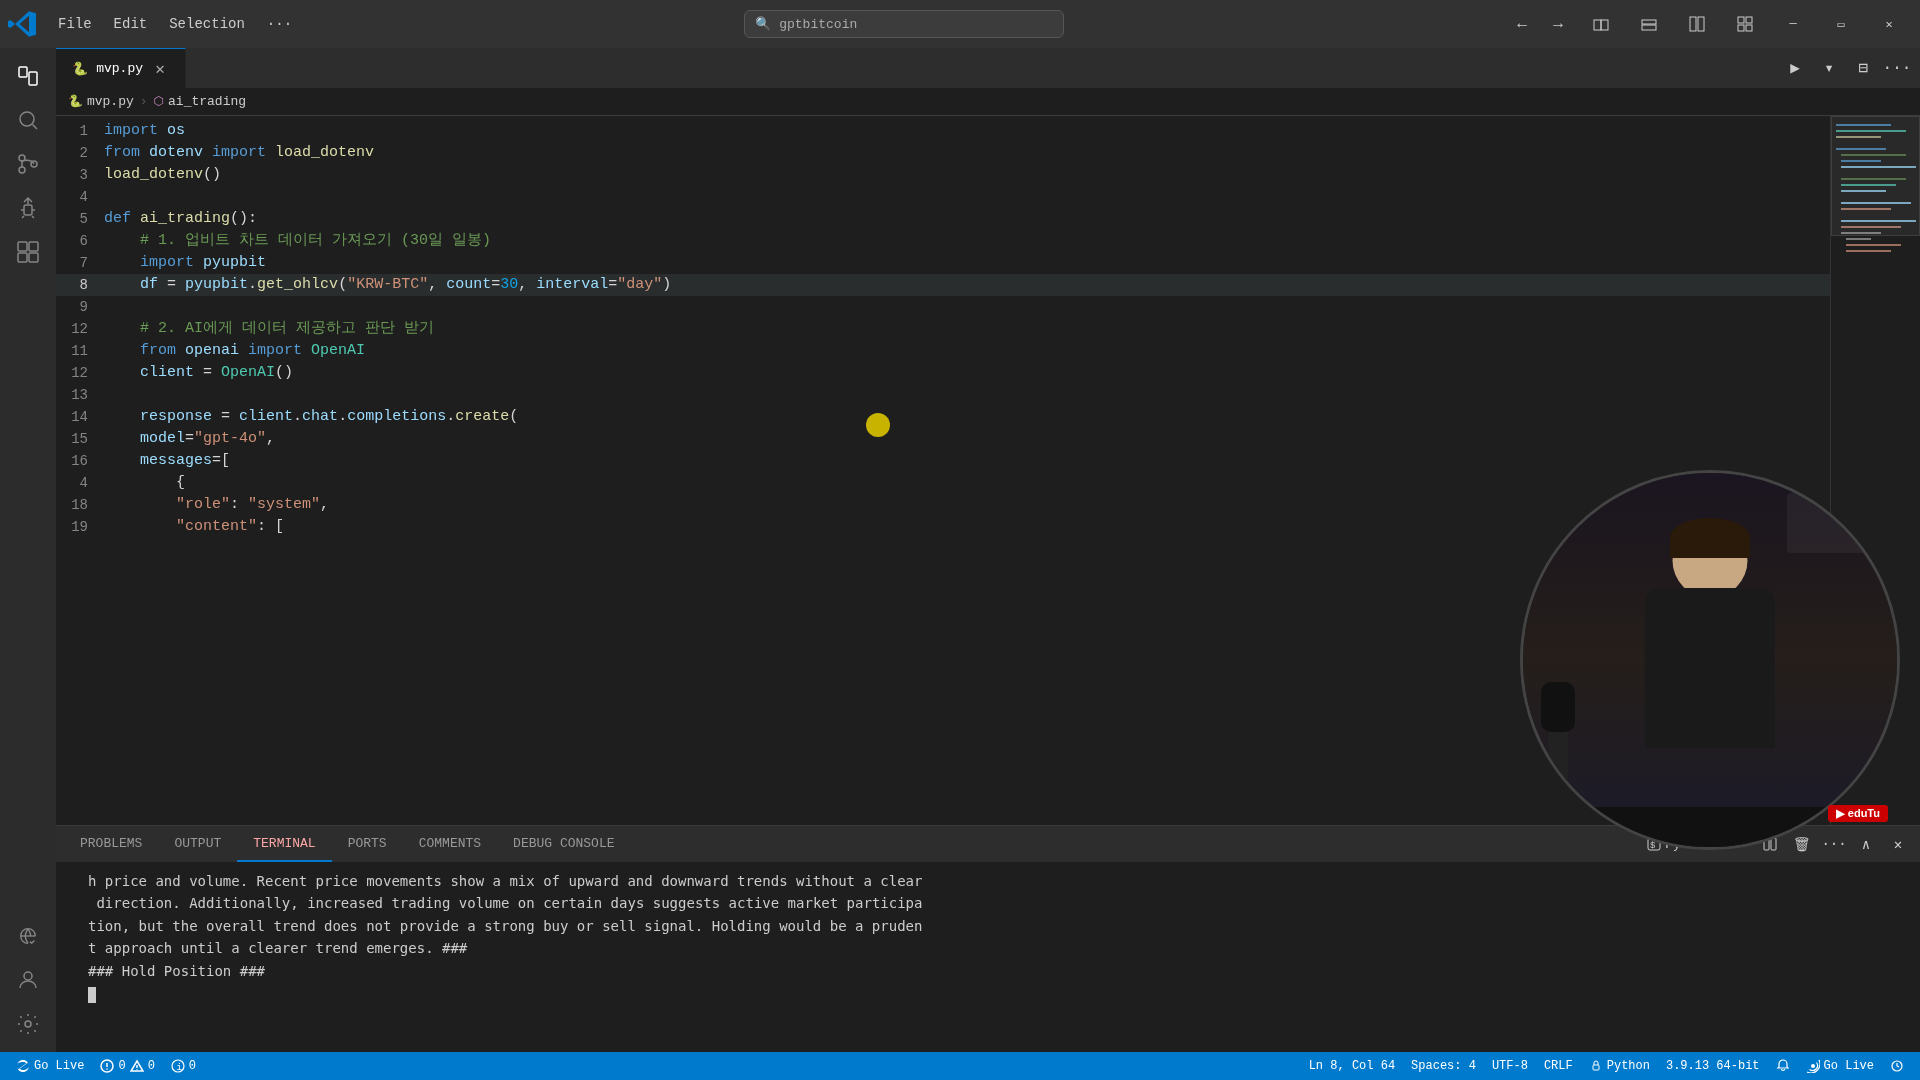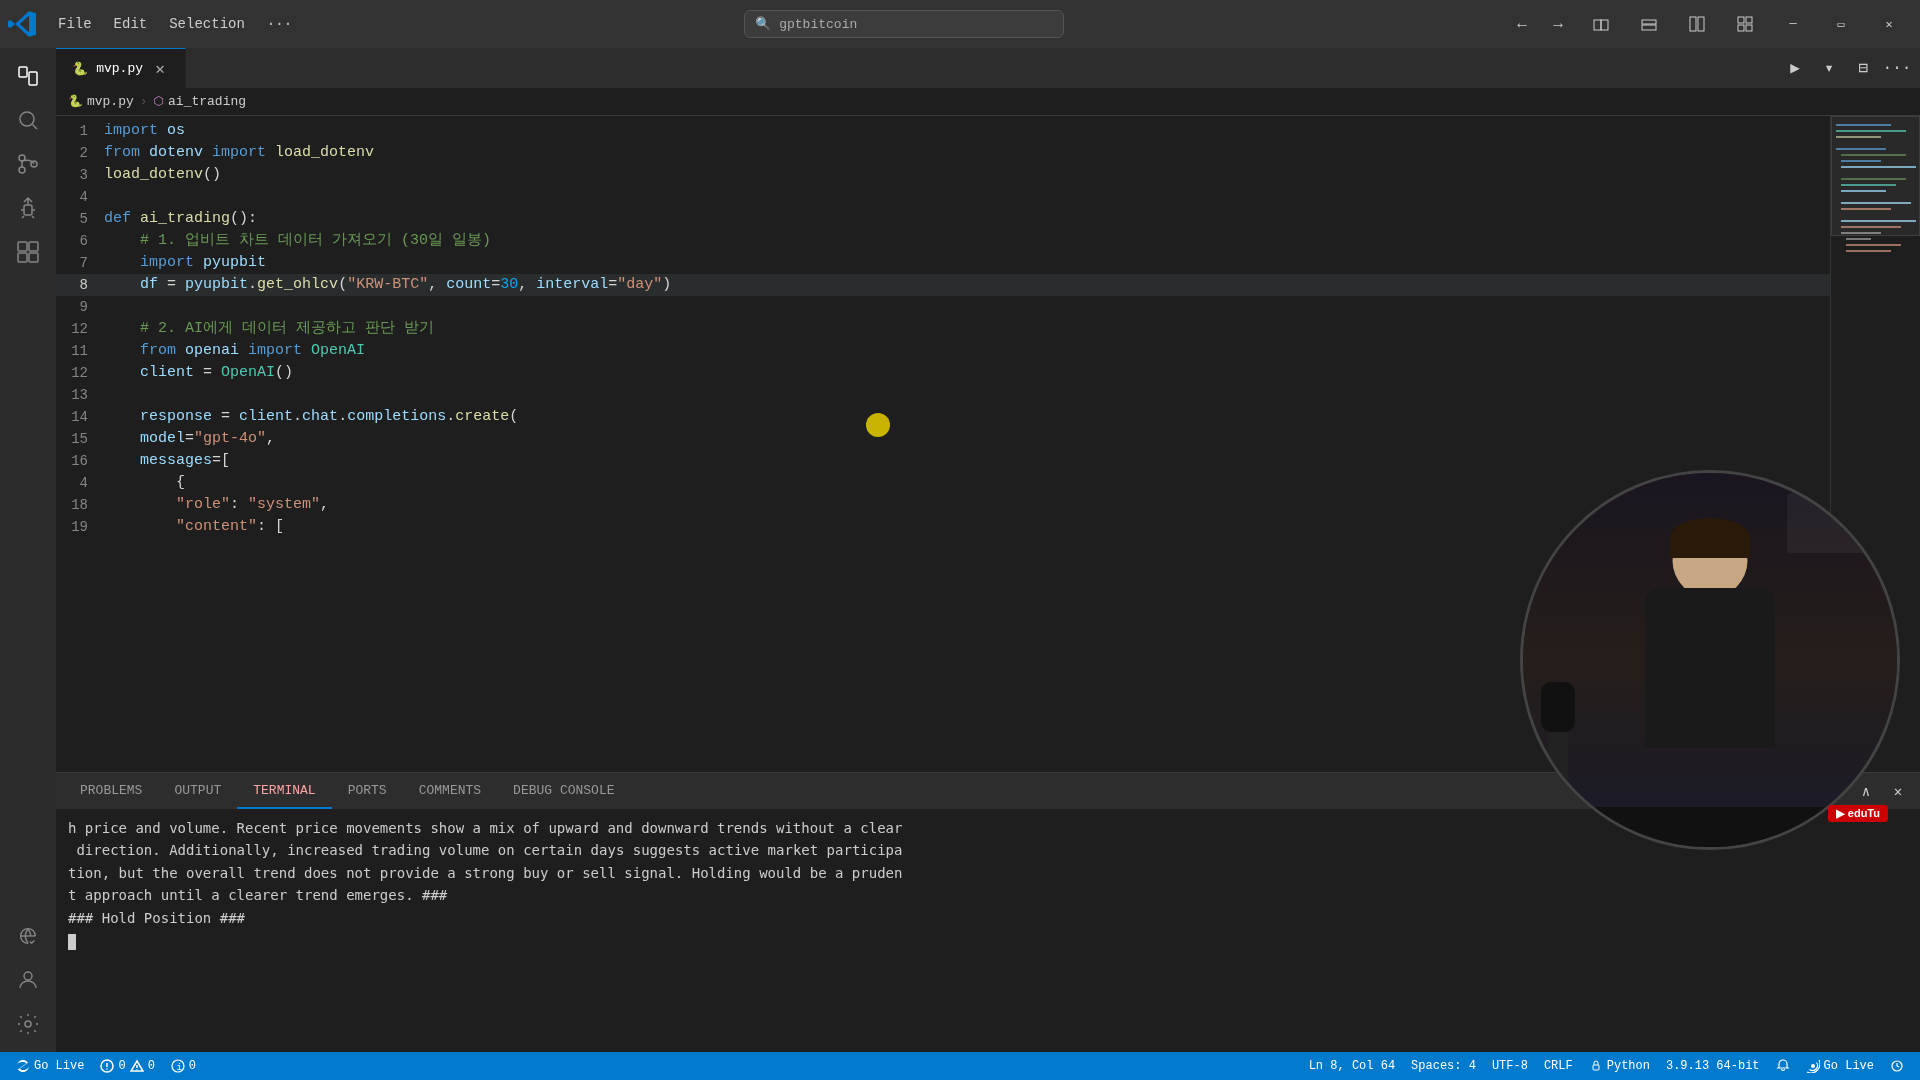--- a/index.html
+++ b/index.html
@@ -275,21 +275,21 @@
       height: 24px;
       background: #c8b400;
       border-radius: 50%;
       top: 297px;
       left: 810px;
       z-index: 10;
     }
 
     
     .panel {
-      height: 280px;
+      height: 227px;
       background: #1e1e1e;
       border-top: 1px solid #3c3c3c;
       display: flex;
       flex-direction: column;
       flex-shrink: 0;
     }
     .panel-tabs {
       display: flex;
       align-items: center;
       background: #2d2d2d;
@@ -325,21 +325,21 @@
       align-items: center;
       justify-content: center;
       cursor: pointer;
       border-radius: 4px;
       color: #ccc;
       font-size: 14px;
     }
     .panel-content {
       flex: 1;
       overflow-y: auto;
-      padding: 8px 12px;
+      padding: 8px 32px;
       font-size: 14px;
       color: #ccc;
       line-height: 1.6;
       font-family: 'Consolas', monospace;
     }
     .terminal-text {
       white-space: pre-wrap;
       word-break: break-word;
     }
     .terminal-cursor {

